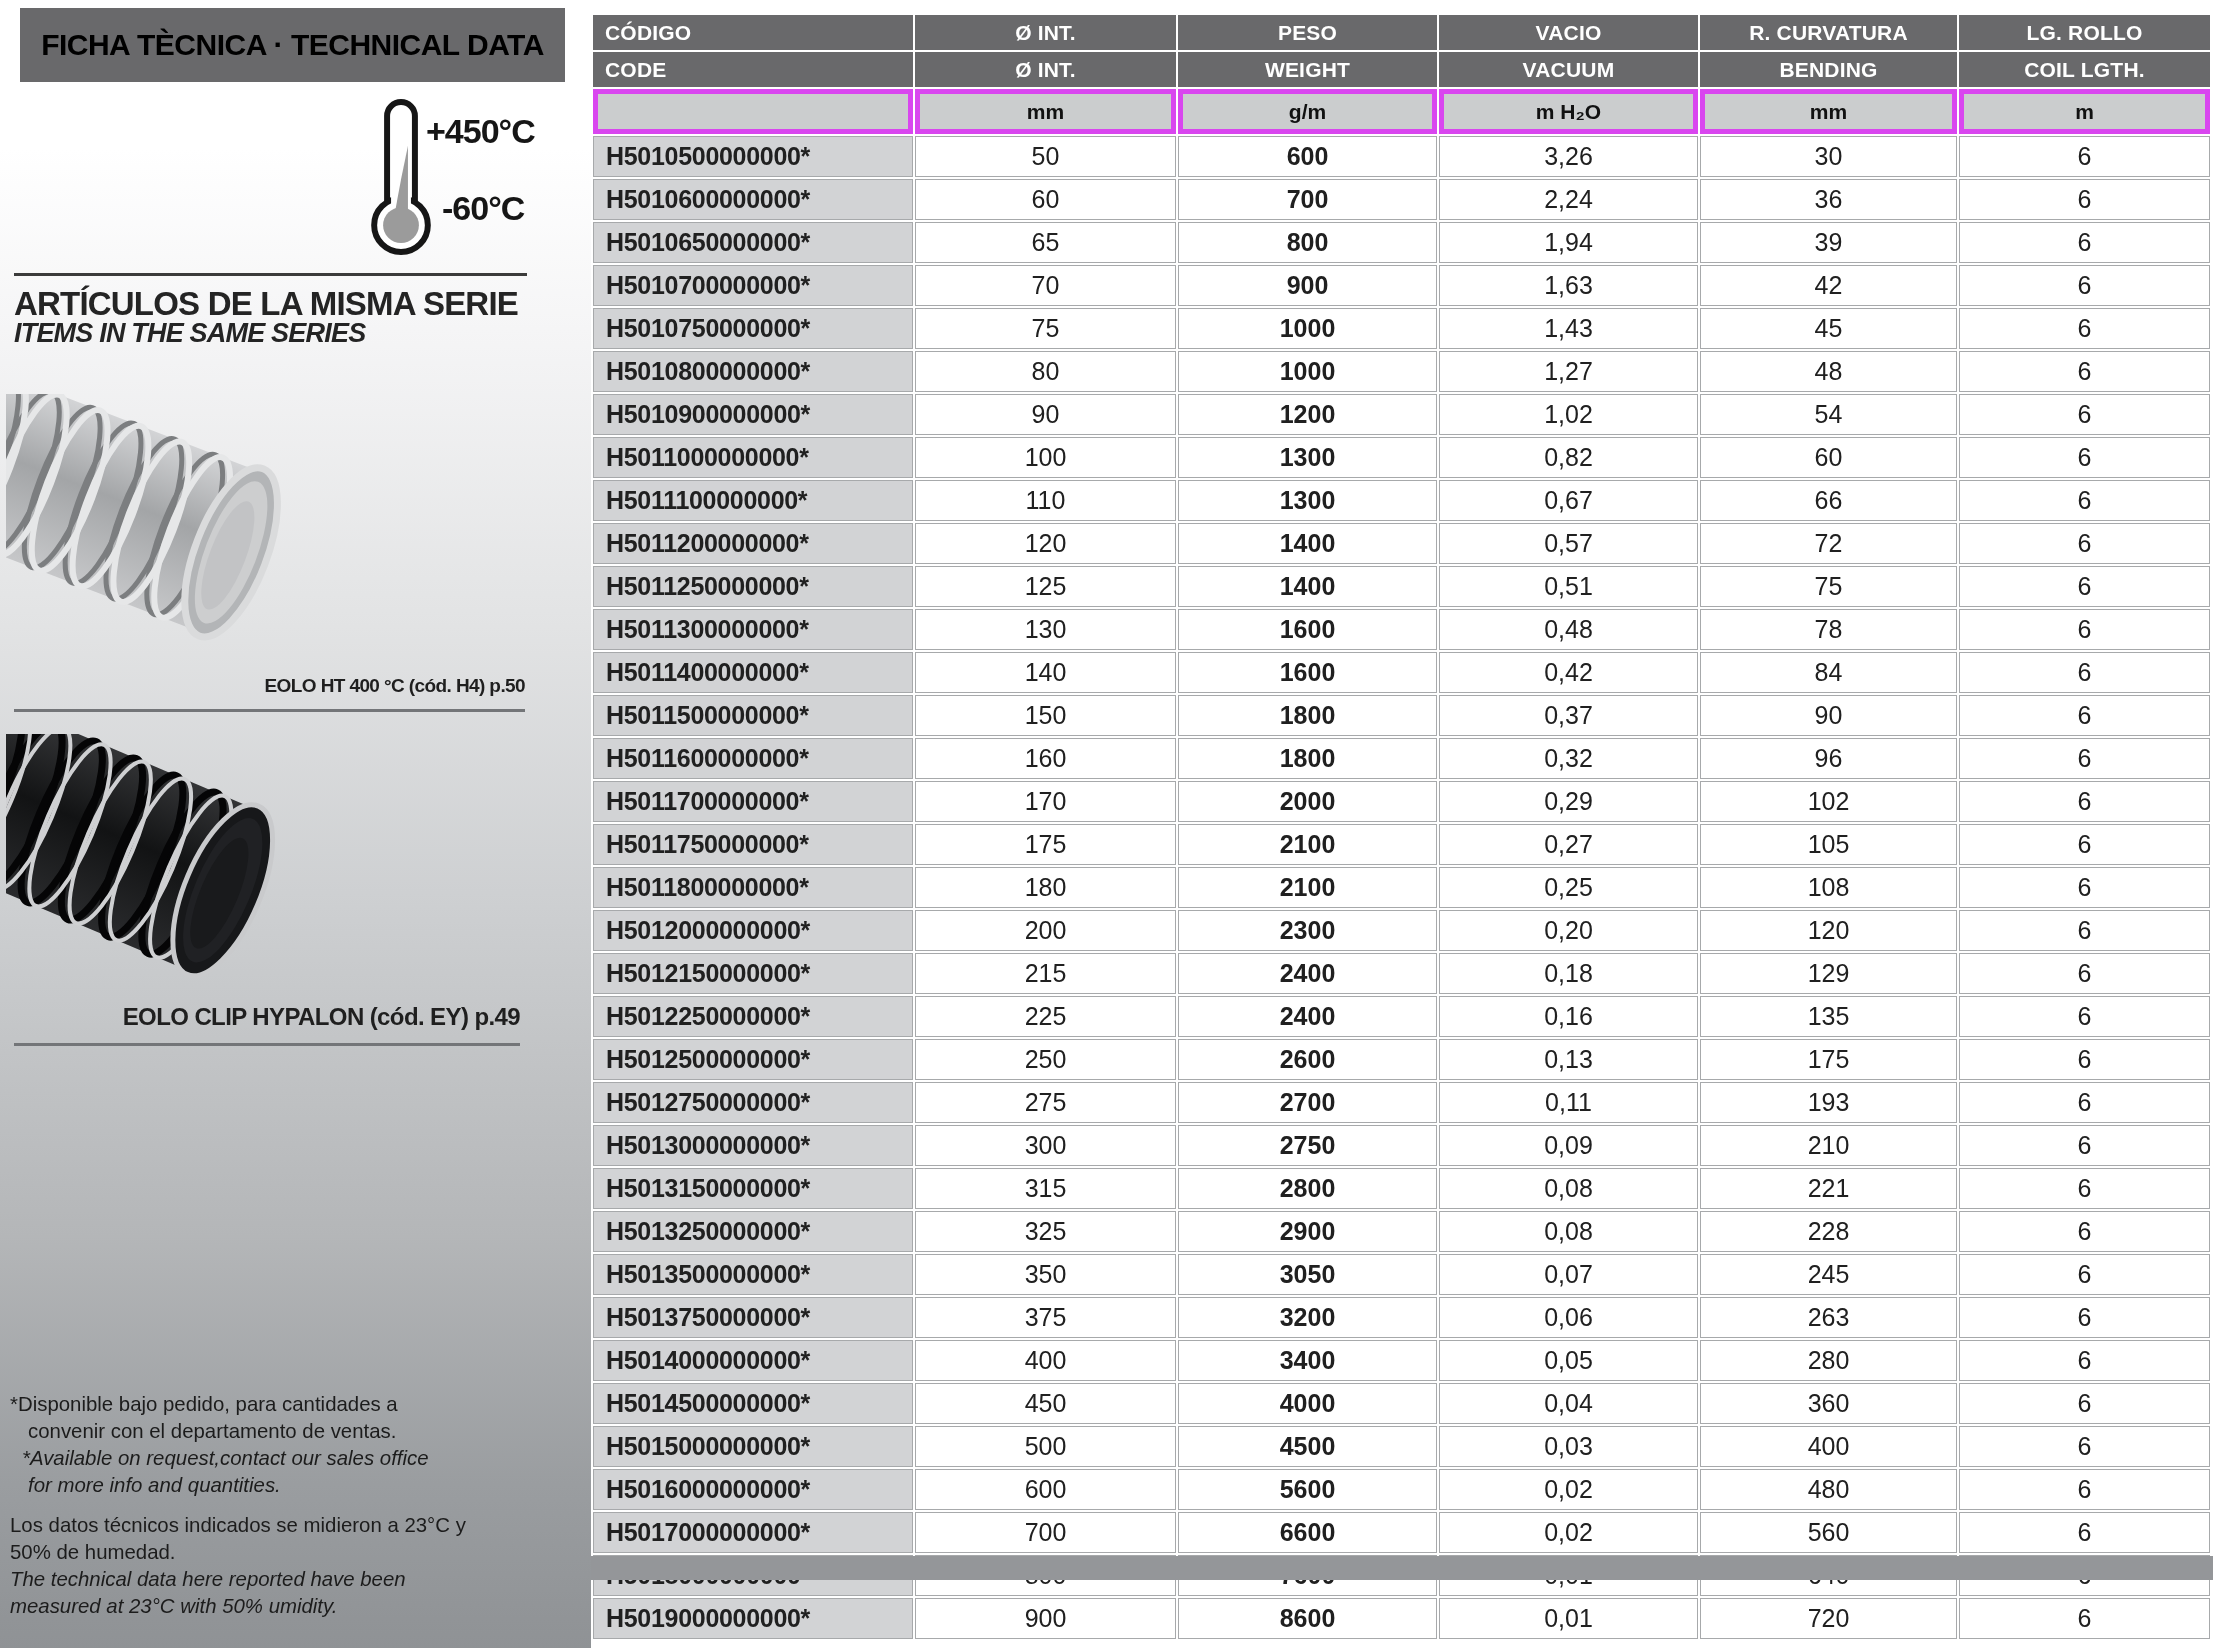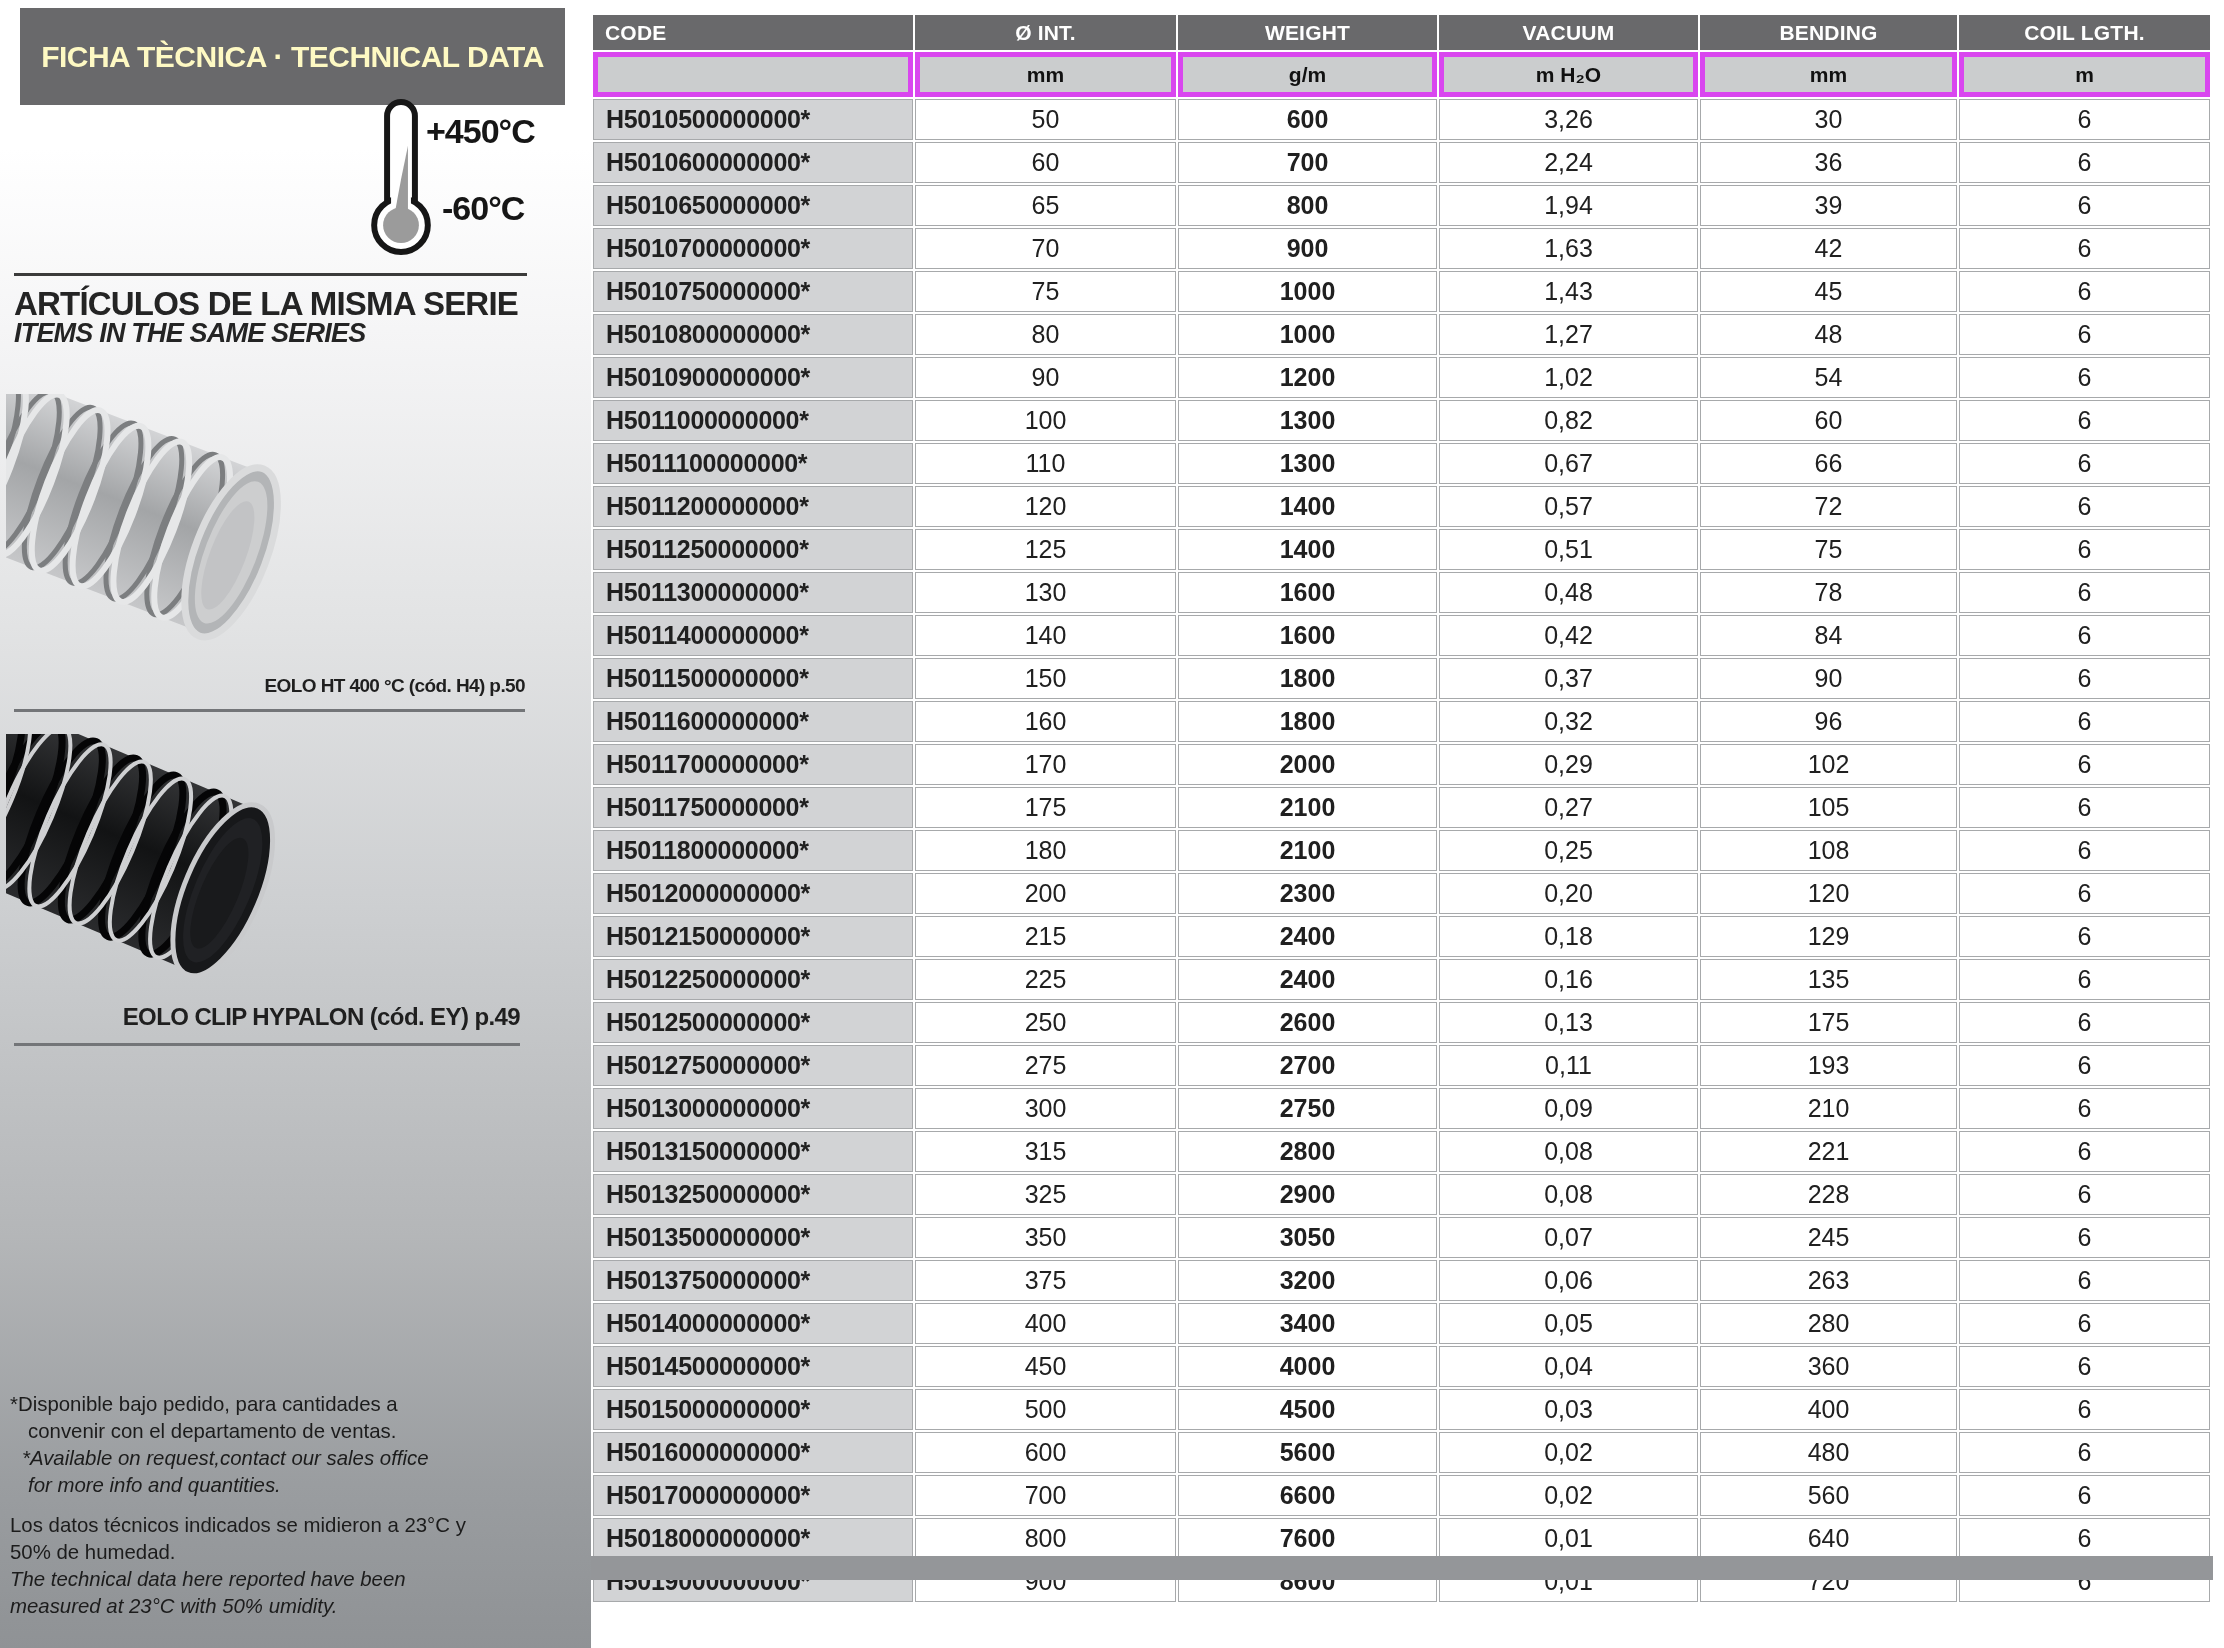--- a/index.html
+++ b/index.html
@@ -10,22 +10,22 @@
     color:#1e1e1e;
   }
   
   .sidebar {
     position:absolute; left:0; top:0; width:591px; height:1649px;
     background:linear-gradient(180deg,
       #ffffff 0%, #ffffff 9%, #f5f5f6 20%, #e2e3e4 38%,
       #cdcfd1 55%, #b4b6b8 75%, #9a9da0 90%, #8f9295 100%);
   }
   .title-box {
-    position:absolute; left:20px; top:8px; width:545px; height:97px;
-    background:#69696b; color:#fef9c3;
+    position:absolute; left:20px; top:8px; width:545px; height:74px;
+    background:#69696b; color:#000000;
     display:flex; align-items:center; justify-content:center;
     font-size:30px; font-weight:bold; letter-spacing:-0.5px;
   }
   .thermo { position:absolute; left:370px; top:96px; }
   .temp-max { position:absolute; left:426px; top:112px; font-size:34px; font-weight:bold; color:#161616; letter-spacing:-1px; }
   .temp-min { position:absolute; left:442px; top:189px; font-size:34px; font-weight:bold; color:#161616; letter-spacing:-1px; }
   .rule { position:absolute; height:3px; background:#3b3b3b; }
   .rule-top   { left:14px; top:273px; width:513px; }
   .rule-mid1  { left:14px; top:709px; width:511px; background:#737578; }
   .rule-mid2  { left:14px; top:1043px; width:506px; background:#737578; }
@@ -180,20 +180,28 @@
   <colgroup>
     <col style="width:320px">
       <col style="width:261px">
       <col style="width:259px">
     <col style="width:259px">
       <col style="width:257px">
       <col style="width:251px">
   </colgroup>
   <thead>
     <tr class="hrow">
+      <td class="c0">CÓDIGO</td>
+      <td>Ø INT.</td>
+      <td>PESO</td>
+      <td>VACIO</td>
+      <td>R. CURVATURA</td>
+      <td>LG. ROLLO</td>
+    </tr>
+    <tr class="hrow">
       <td class="c0">CODE</td>
       <td>Ø INT.</td>
       <td>WEIGHT</td>
       <td>VACUUM</td>
       <td>BENDING</td>
       <td>COIL LGTH.</td>
     </tr>
     <tr class="urow">
       <td></td>
       <td>mm</td>

